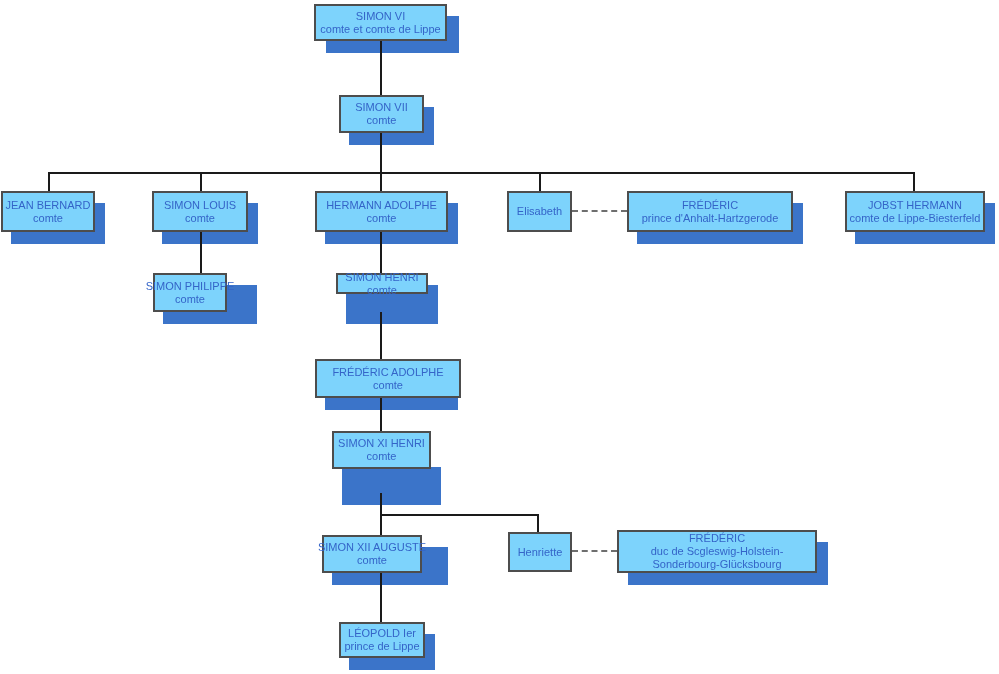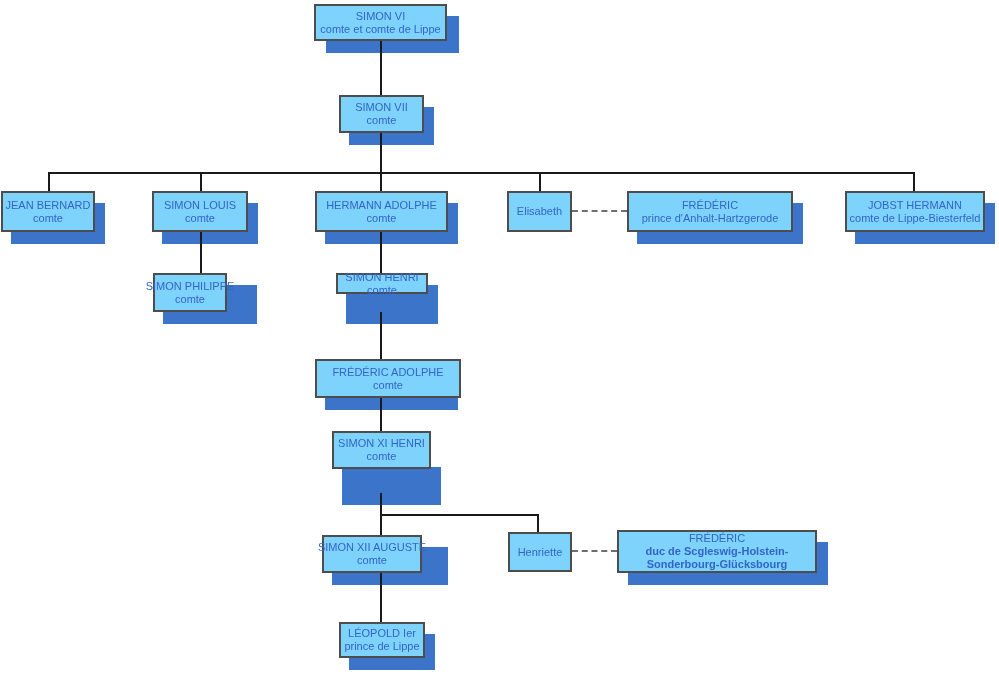--- a/index.html
+++ b/index.html
@@ -24,21 +24,21 @@
     background:#7dd3fc;
     border:2px solid #4d4d4d;
     color:#3464c8;
     display:flex;flex-direction:column;justify-content:center;align-items:center;
     text-align:center;
     font-size:11px;line-height:13px;
     z-index:2;
     cursor:pointer;
   }
   .node .nm,.node .tt{white-space:nowrap;}
-  .node.wrap .tt{white-space:normal;font-weight:bold;}
+  .node.wrap .tt{white-space:normal;}
 </style>
 </head>
 <body>
 
 <div class="canvas">
 
   <div class="vline" style="left:380px;top:41px;height:54px"></div>
   <div class="vline" style="left:380px;top:133px;height:39px"></div>
   <div class="hline" style="left:48px;top:172px;width:866px"></div>
   <div class="vline" style="left:48px;top:172px;height:19px"></div>

